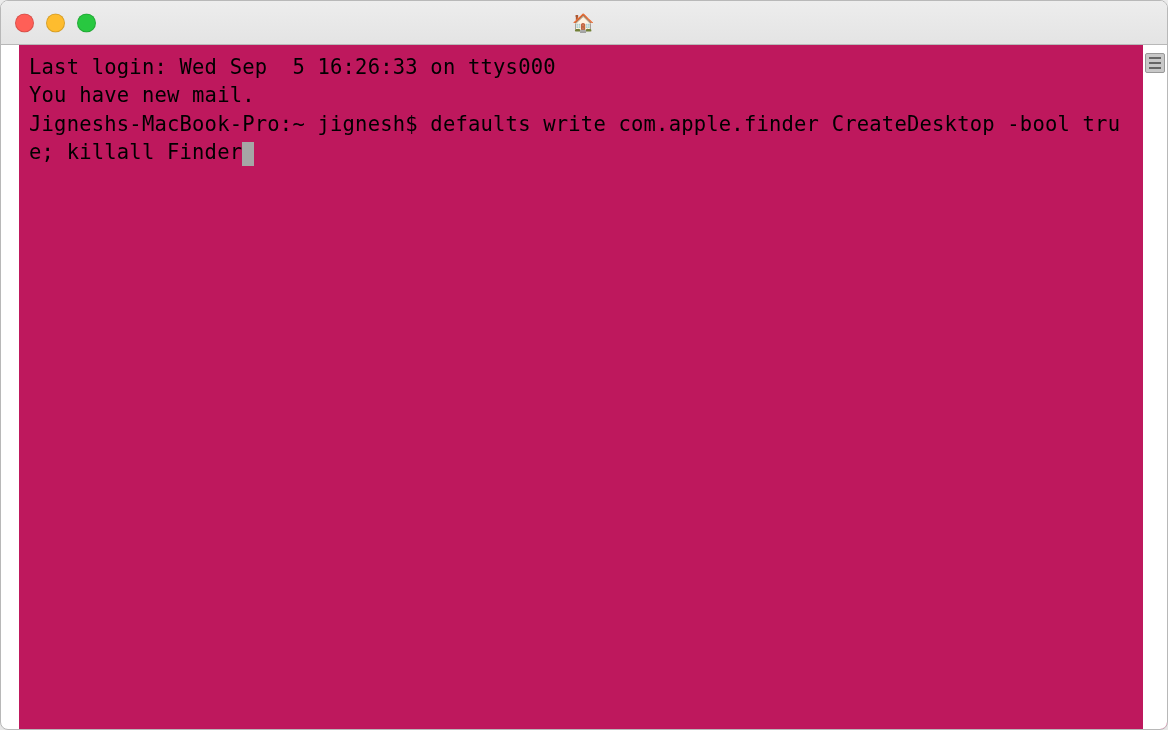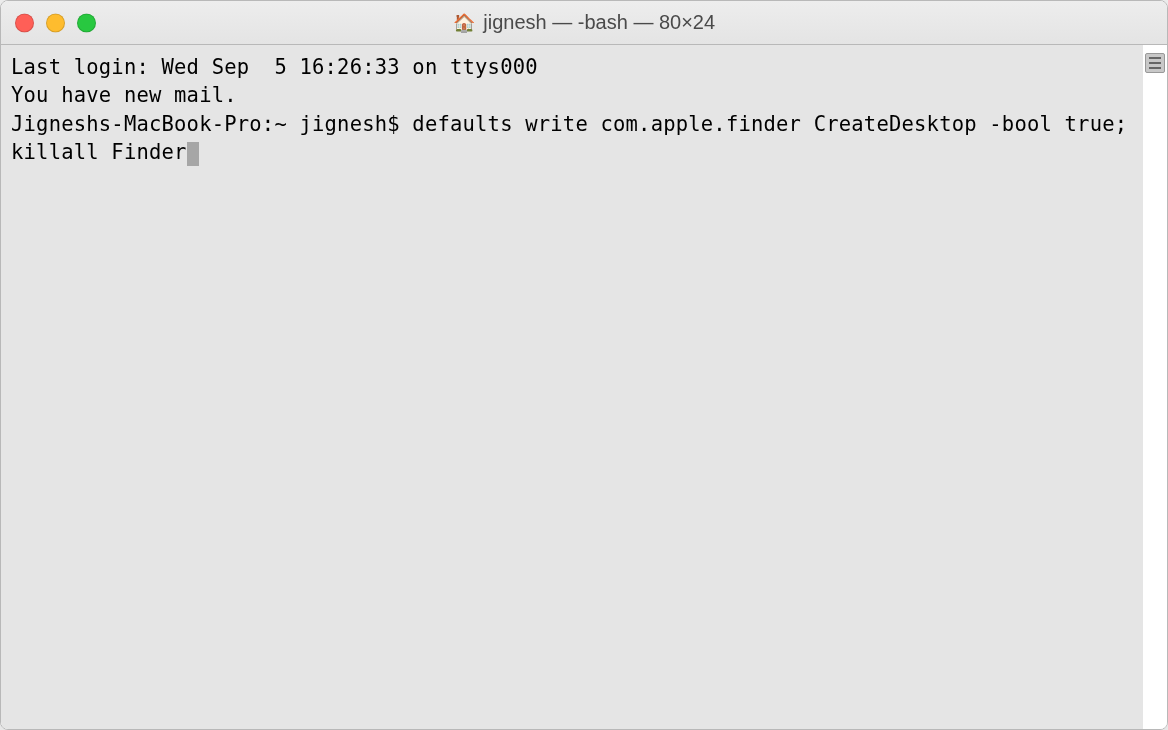--- a/index.html
+++ b/index.html
@@ -56,23 +56,24 @@
       font-size: 20px;
       color: #4a4a4a;
       font-weight: 400;
     }
     .home-icon {
       font-size: 18px;
       line-height: 1;
     }
     .terminal-body {
       flex: 1;
-      background: #e5e5e5;
+      background: #be185d;
       position: relative;
       display: flex;
+      margin-left: 18px;
     }
     .terminal-content {
       flex: 1;
       padding: 8px 10px;
       font-family: "Menlo", "Monaco", "SF Mono", "Consolas", monospace;
       font-size: 20.5px;
       line-height: 1.38;
       color: #000000;
       white-space: pre-wrap;
       word-break: break-all;
@@ -117,21 +118,20 @@
 
 <div class="window">
   <div class="titlebar">
     <div class="traffic-lights">
       <div class="light red"></div>
       <div class="light yellow"></div>
       <div class="light green"></div>
     </div>
     <div class="title-center">
       <span class="home-icon">🏠</span>
-      <span>jignesh — -bash — 80×24</span>
     </div>
   </div>
   <div class="terminal-body">
     <div class="terminal-content"><span>Last login: Wed Sep  5 16:26:33 on ttys000</span>
 <span>You have new mail.</span>
 <span>Jigneshs-MacBook-Pro:~ jignesh$ </span><span>defaults write com.apple.finder CreateDesktop -bool true; killall Finder</span><span class="cursor-block"></span></div>
     <div class="scrollbar-area">
       <div class="scroll-indicator">
         <div class="line"></div>
         <div class="line"></div>

